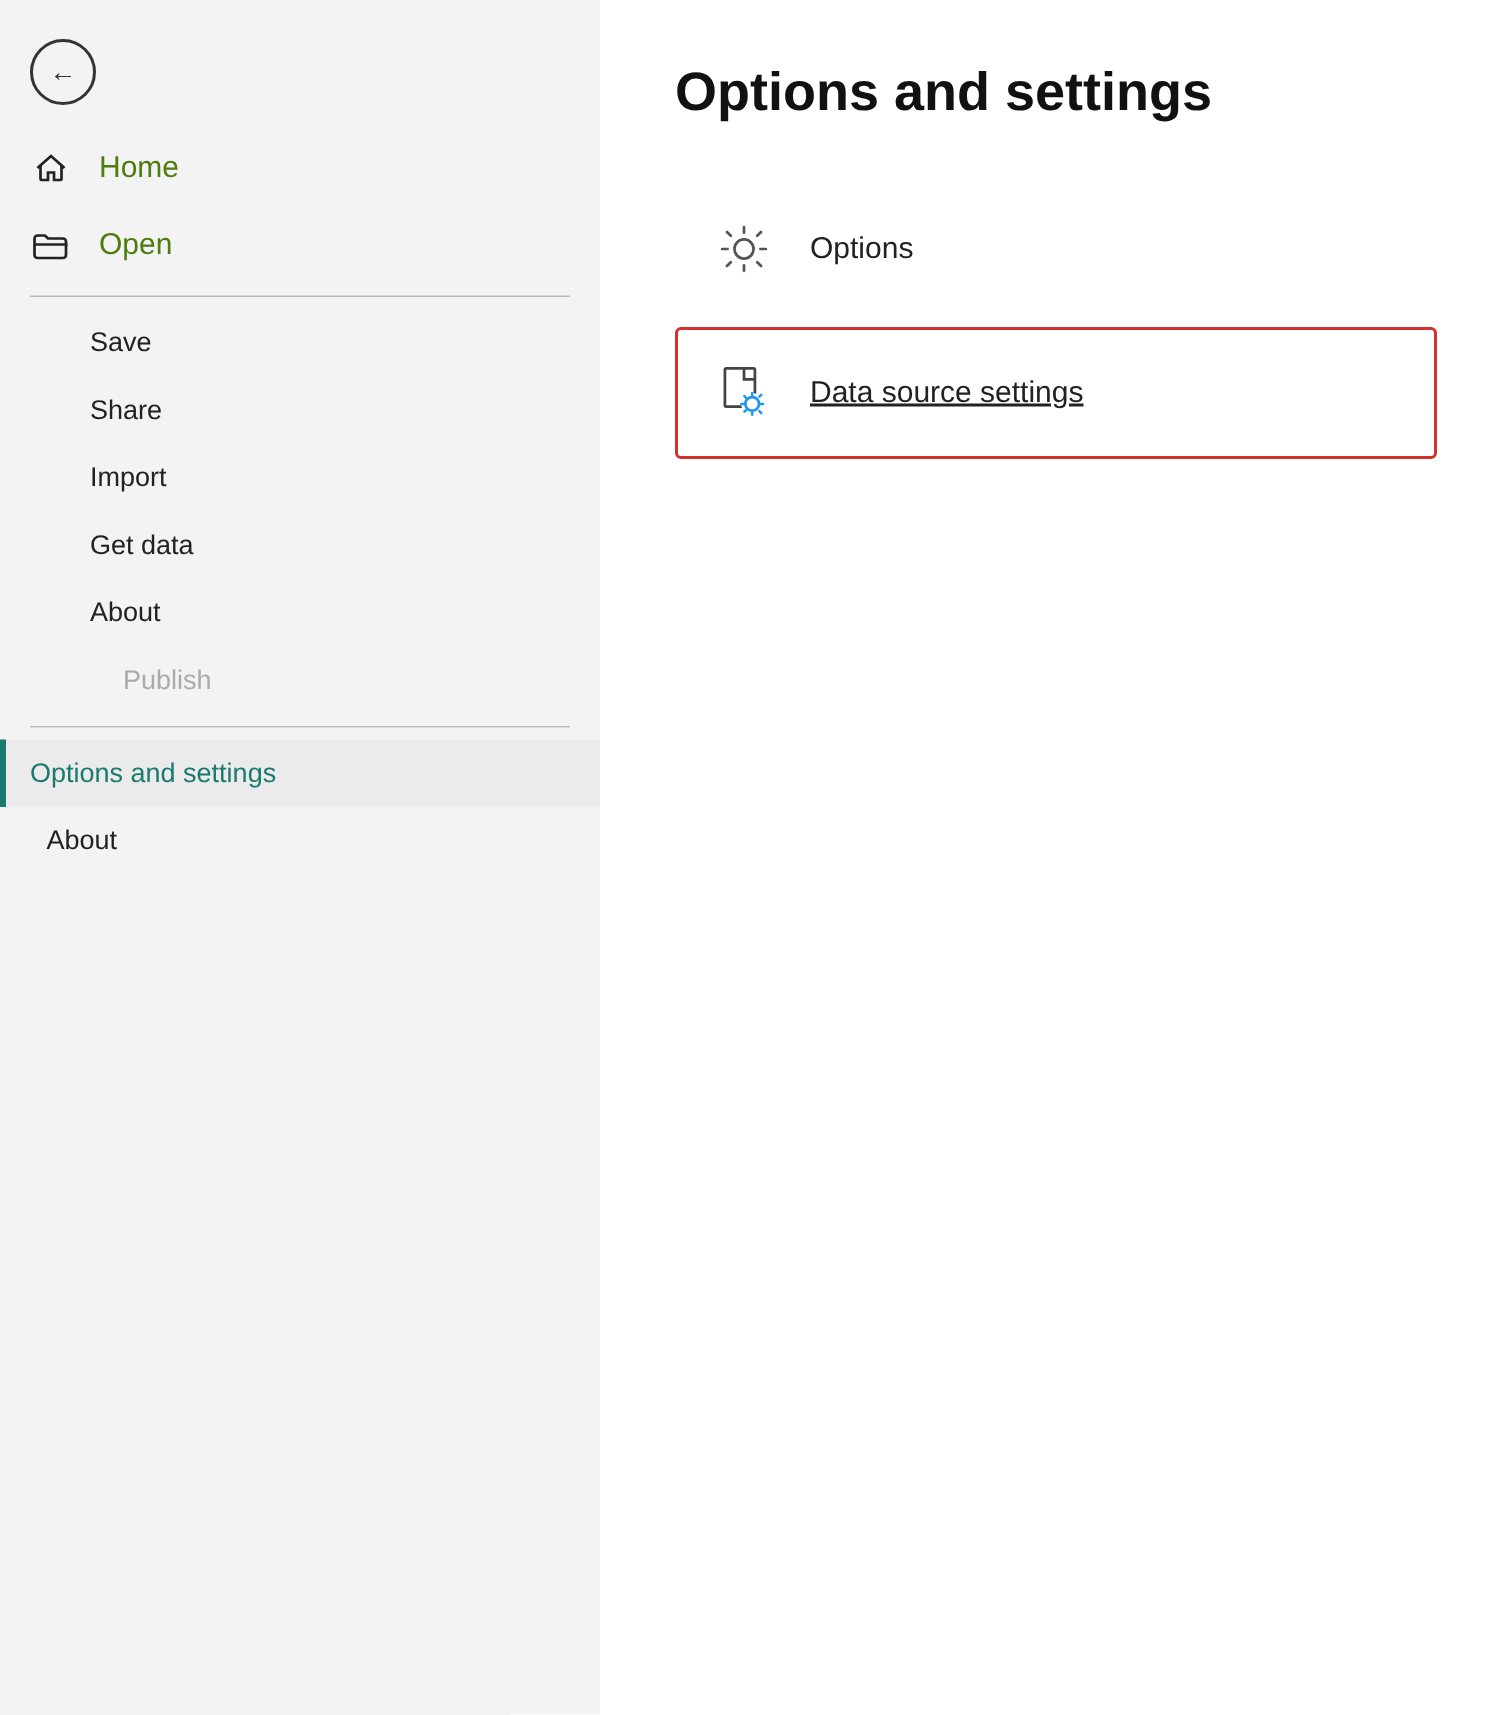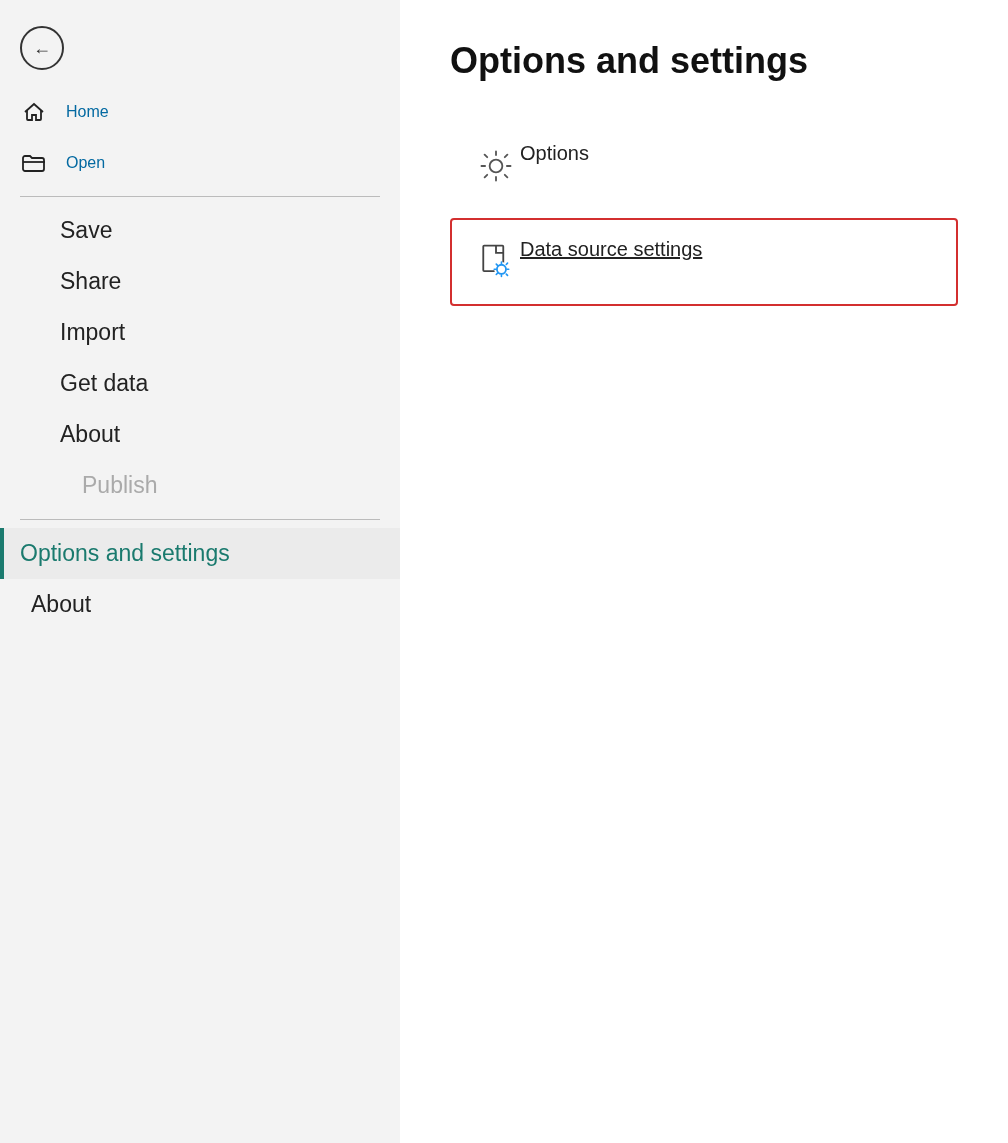--- a/index.html
+++ b/index.html
@@ -40,22 +40,22 @@
       font-size: 18px;
       color: #333;
       line-height: 1;
     }
 
     .nav-item {
       display: flex;
       align-items: center;
       padding: 14px 20px;
       cursor: pointer;
-      font-size: 16px;
-      color: #0369a1;
+      font-size: 20px;
+      color: #4d7c0f;
       gap: 18px;
     }
 
     .nav-icon {
       font-size: 22px;
       color: #222;
       width: 28px;
       display: flex;
       align-items: center;
       justify-content: center;
@@ -65,21 +65,21 @@
       border: none;
       border-top: 1px solid #bbb;
       margin: 8px 20px;
     }
 
     .sub-item {
       display: flex;
       align-items: center;
       padding: 12px 20px 12px 60px;
       cursor: pointer;
-      font-size: 23px;
+      font-size: 18px;
       color: #222;
     }
 
     .sub-item.disabled {
       color: #aaa;
       cursor: default;
       margin-left: 22px;
     }
 
     .sub-item.active {
@@ -104,20 +104,22 @@
     }
 
     .options-list {
       display: flex;
       flex-direction: column;
       gap: 8px;
     }
 
     .option-item {
       display: flex;
+      align-items: center;
+      gap: 20px;
       padding: 18px 20px;
       cursor: pointer;
       border-radius: 4px;
       font-size: 20px;
       color: #222;
       border: 2px solid transparent;
     }
 
     .option-item.highlighted {
       border: 2px solid #d32f2f;

